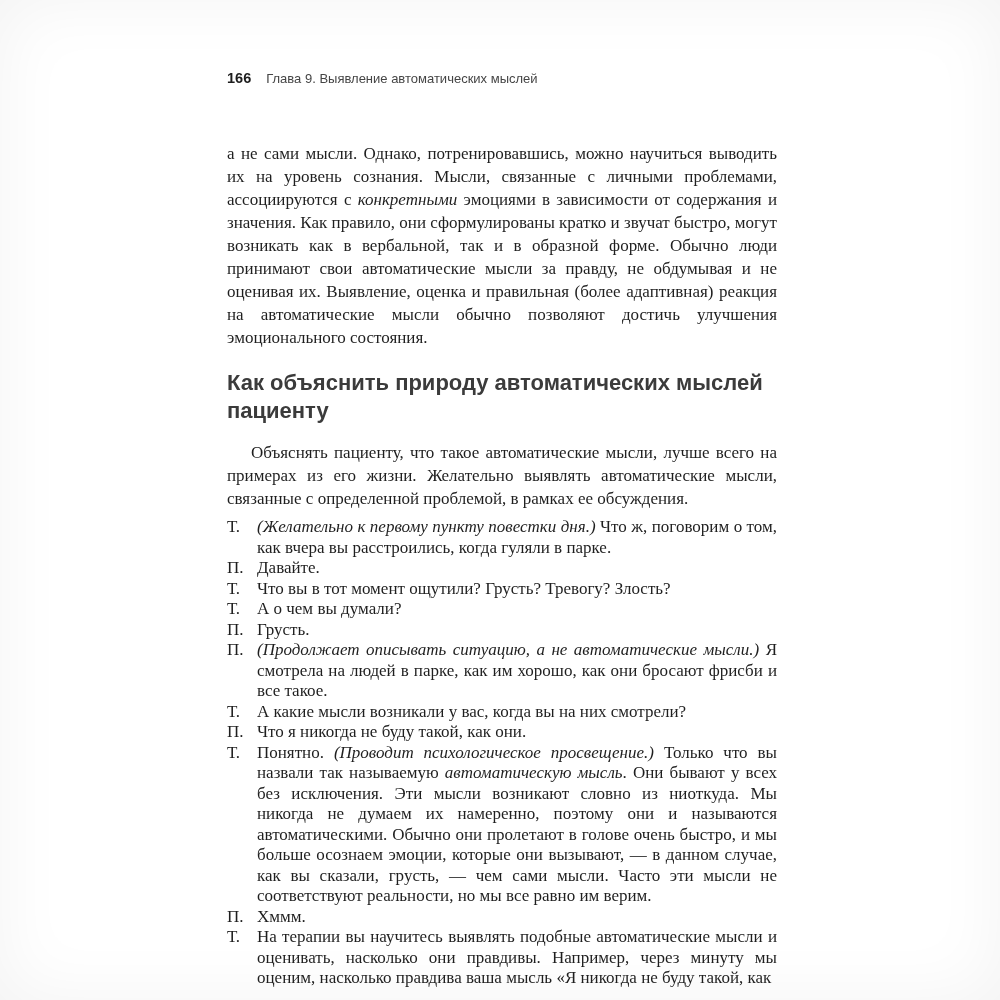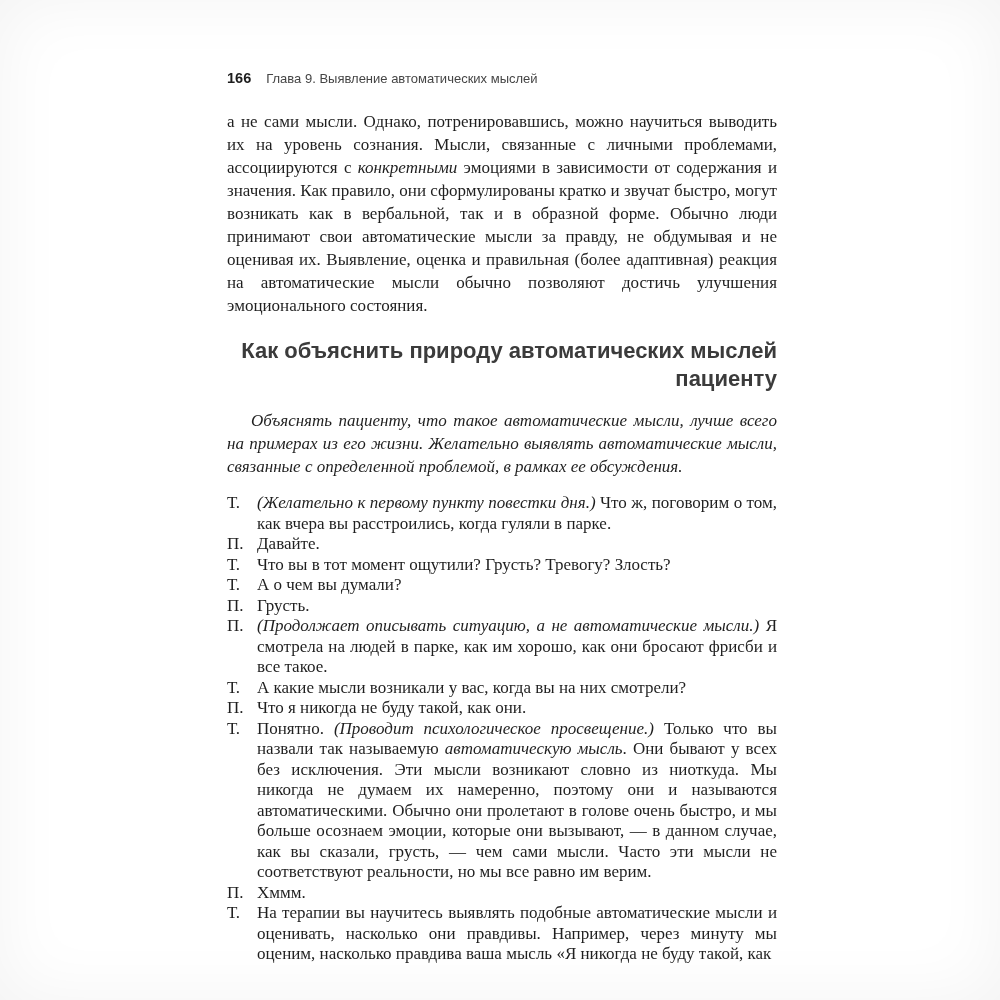--- a/index.html
+++ b/index.html
@@ -18,50 +18,49 @@
   }
   .page {
     position: absolute;
     left: 227px; top: 70px;
     width: 550px;
   }
   .running-header {
     font-family: "Liberation Sans", sans-serif;
     font-size: 13px;
     color: #454545;
-    margin-bottom: 24px;
+    margin-bottom: 56px;
     white-space: nowrap;
   }
   .page-num {
     font-weight: 700;
     font-size: 14.5px;
     color: #1d1d1d;
     margin-right: 15px;
   }
   .intro {
     font-size: 17px;
     line-height: 23px;
     text-align: justify;
   }
   .section-heading {
     font-family: "Liberation Sans", sans-serif;
     font-weight: 700;
     font-size: 22px;
     line-height: 28px;
     color: #3b3b3b;
-    text-align: right;
+    text-align: left;
     margin: 20px 0 16px 0;
   }
   .lead {
     font-size: 17px;
     line-height: 23px;
     text-align: justify;
     text-indent: 24px;
-    margin: 0 0 15px 0;
-    font-style: italic;
+    margin: 0 0 7px 0;
   }
   .dialogue {
     font-size: 17px;
     line-height: 20.5px;
   }
   .turn {
     text-align: justify;
     padding-left: 30px;
   }
   .speaker {

